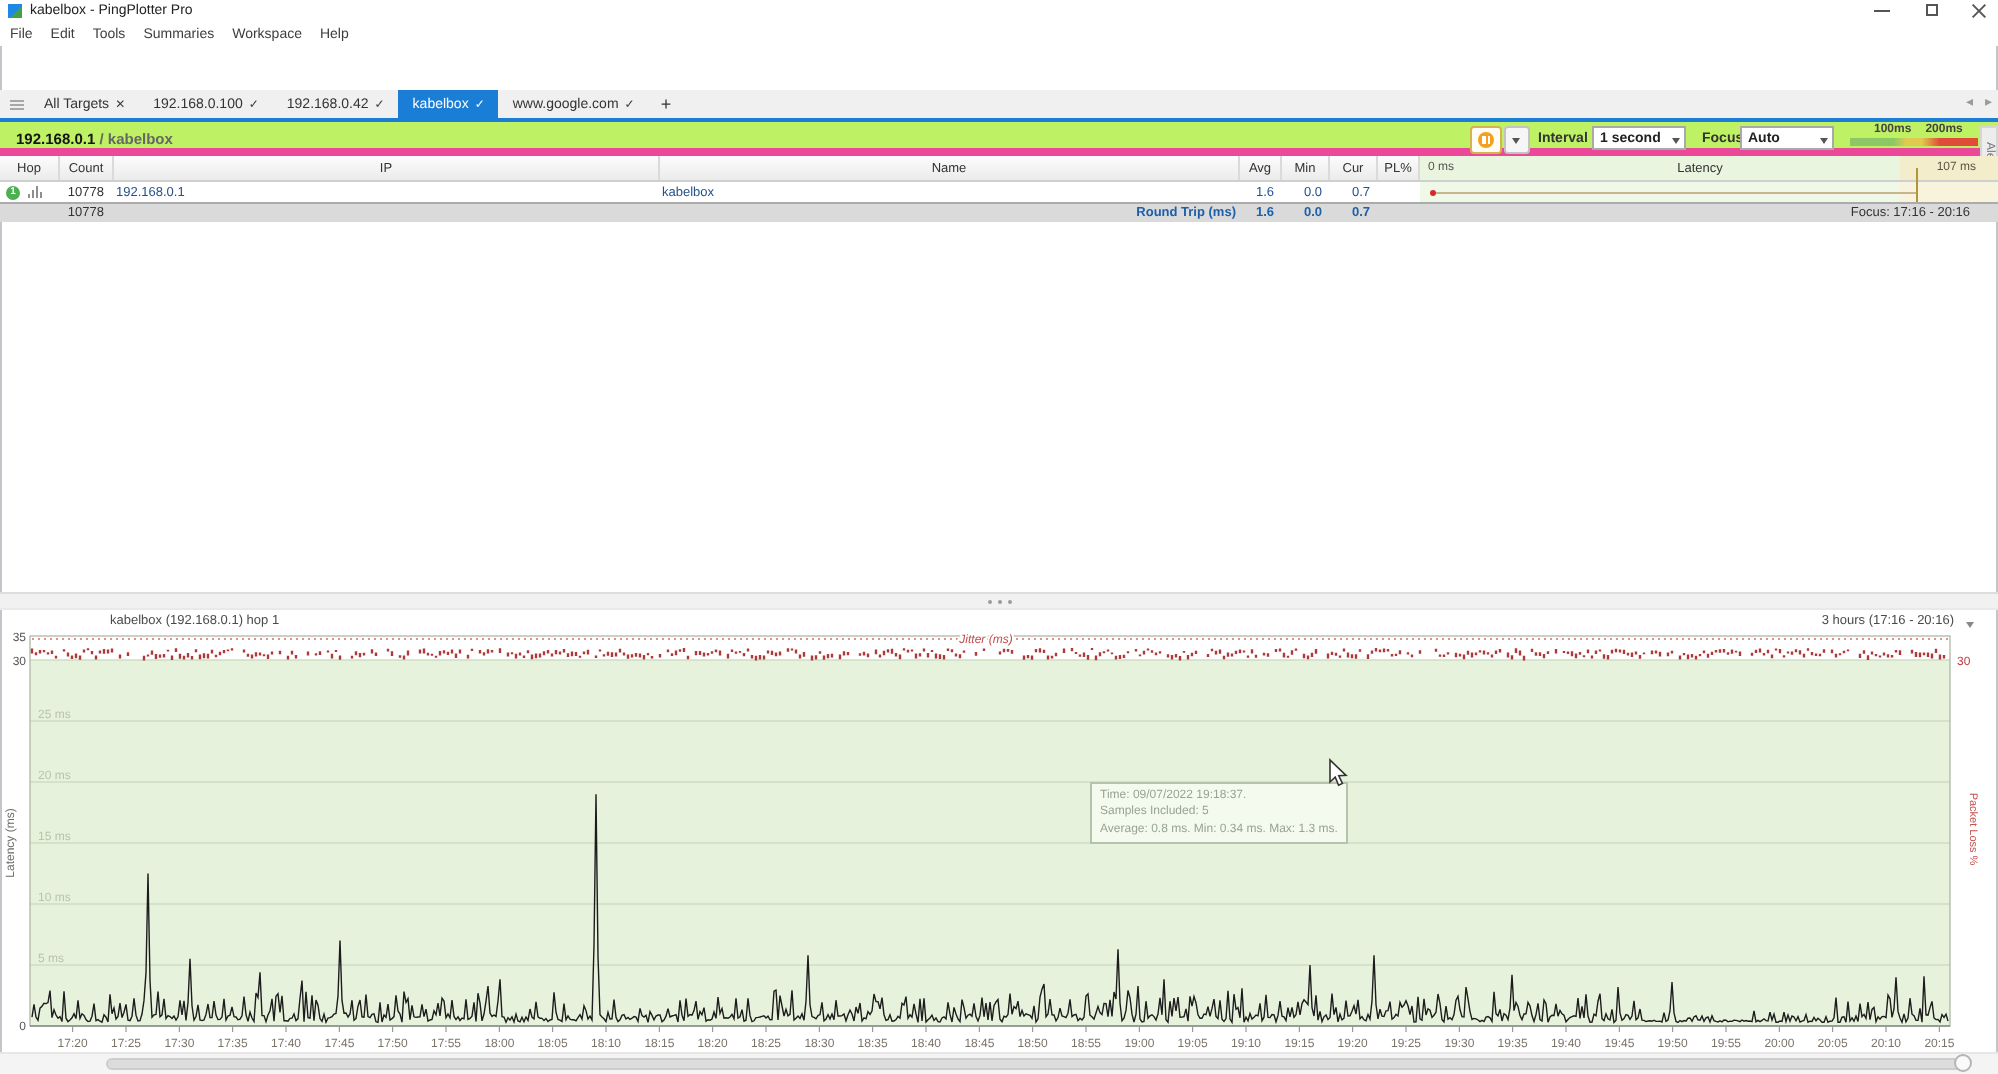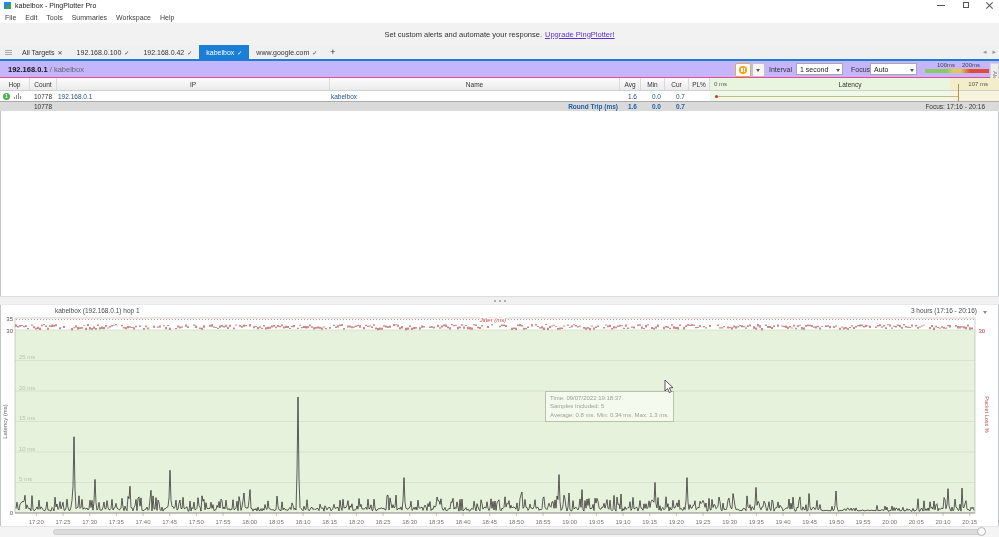--- a/index.html
+++ b/index.html
@@ -35,21 +35,21 @@
   .burger i{width:7px;height:1px;background:#a8a8a8;}
   .tab{display:flex;align-items:center;gap:3px;padding:0 7px;cursor:pointer;}
   .tab .chk{font-size:6px;color:#3c3c3c;}
   .tab.selected{background:#1b7ed6;color:#fff;}
   .tab.selected .chk{color:#fff;}
   .tab-plus{padding:0 6px;font-size:9px;display:flex;align-items:center;cursor:pointer;}
   .tab-arrows{position:absolute;right:3px;top:48px;display:flex;gap:6px;color:#9a9a9a;font-size:7px;line-height:8px;}
   .tab-underline{position:absolute;top:59px;left:0;width:100%;height:2px;background:#1b7ed6;}
 
   
-  .crumbrow{position:absolute;top:61px;left:0;width:100%;height:17px;background:#c4b5fd;border-bottom:1px solid #ec4899;box-sizing:border-box;}
+  .crumbrow{position:absolute;top:61px;left:0;width:100%;height:17px;background:#bef264;border-bottom:4px solid #ec4899;box-sizing:border-box;font-weight:bold;}
   .crumb{position:absolute;left:8px;top:0;line-height:17px;font-size:7.5px;color:#666;}
   .crumb b{color:#151515;}
   .pause-btn{position:absolute;left:735px;top:2px;width:14px;height:12px;background:#fffdf4;border:1px solid #d8b24e;border-radius:2px;}
   .pause-circle{position:absolute;left:3px;top:2px;width:8px;height:8px;border-radius:50%;background:#f5a11d;}
   .pause-circle::before,.pause-circle::after{content:"";position:absolute;top:2px;width:1.5px;height:4px;background:#fff;}
   .pause-circle::before{left:2px}.pause-circle::after{left:4.6px}
   .pause-drop{position:absolute;left:752px;top:2px;width:11px;height:12px;background:#f6f6f6;border:1px solid #c3c3c3;border-radius:2px;}
   .caret{position:absolute;width:0;height:0;border-left:2.5px solid transparent;border-right:2.5px solid transparent;border-top:3px solid #555;}
   .pause-drop .caret{left:3px;top:5px;}
   .tb-label{position:absolute;top:0;line-height:17px;font-size:7px;color:#333;}
@@ -138,24 +138,20 @@
 
   <div class="menubar">
     <span>File</span>
     <span>Edit</span>
     <span>Tools</span>
     <span>Summaries</span>
     <span>Workspace</span>
     <span>Help</span>
   </div>
 
-  <div class="banner">
-    <span>Set custom alerts and automate your response.</span>
-    <span class="link">Upgrade PingPlotter!</span>
-  </div>
 
   <div class="tabbar">
     <span class="burger">
         <i></i>
         <i></i>
         <i></i>
       </span>
     <div class="tab">
       <span>All Targets</span>
       <span class="chk">✕</span>

